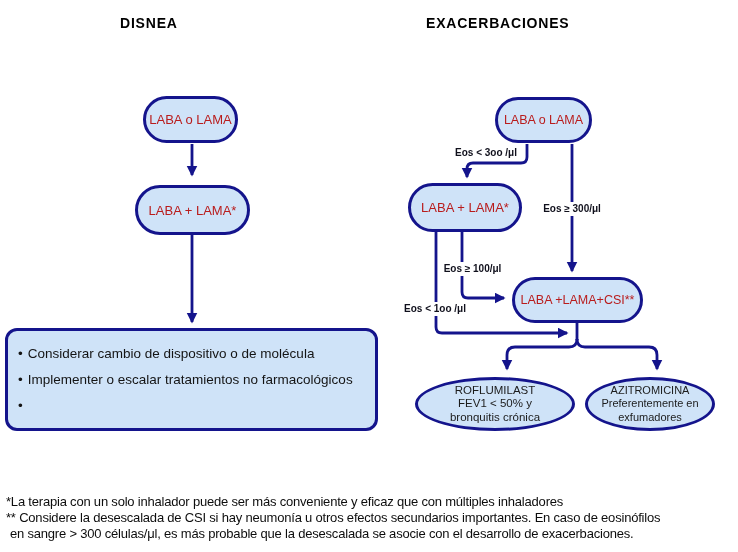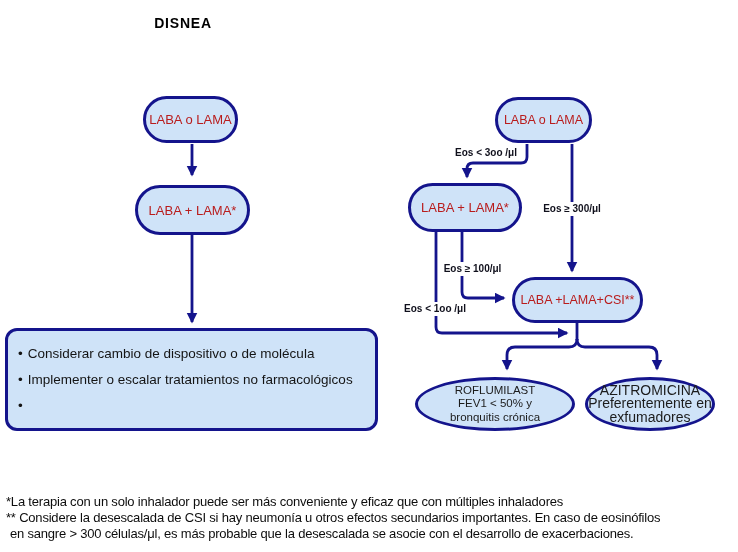--- a/index.html
+++ b/index.html
@@ -3,21 +3,21 @@
 <meta charset="utf-8">
 <style>
   html,body{margin:0;padding:0;background:#ffffff;}
   #canvas{
     position:relative;width:738px;height:552px;background:#ffffff;
     font-family:"Liberation Sans","DejaVu Sans",sans-serif;color:#1a1a1a;
     overflow:hidden;
   }
   .hdr{
     position:absolute;top:15px;font-size:14px;font-weight:bold;
-    letter-spacing:0.8px;color:#000000;text-align:center;
+    letter-spacing:0.8px;color:#000000;text-align:left;
   }
   svg.wires{position:absolute;left:0;top:0;}
   .pill{
     position:absolute;box-sizing:border-box;background:#cfe3f8;
     border:3px solid #14148c;display:flex;align-items:center;justify-content:center;
     font-size:13px;color:#b91c1c;white-space:nowrap;
   }
   .ellipse{
     position:absolute;box-sizing:border-box;background:#cfe3f8;
     border:3px solid #14148c;border-radius:50%;
@@ -67,20 +67,21 @@
       <path d="M436,231 L436,327 Q436,333 442,333 L567,333" marker-end="url(#arr)"></path>
 
       <path d="M577,322 L577,340"></path>
 
       <path d="M577,339 Q577,347 569,347 L515,347 Q507,347 507,355 L507,369" marker-end="url(#arr)"></path>
       <path d="M577,339 Q577,347 585,347 L649,347 Q657,347 657,355 L657,369" marker-end="url(#arr)"></path>
     </g>
   </svg>
 
   <div class="hdr" style="left:120px;width:126px;">DISNEA</div>
+  <div class="hdr" style="left:426px;width:160px;">EXACERBACIONES</div>
 
   <div class="pill" style="left:143px;top:96px;width:95px;height:47px;border-radius:24px;">LABA o LAMA</div>
   <div class="pill" style="left:135px;top:185px;width:115px;height:50px;border-radius:25px;">LABA + LAMA*</div>
 
   <div class="action-box">
     <div class="action-row">
       <span class="bullet">•</span>
       <span>Considerar cambio de dispositivo o de molécula</span>
     </div>
     <div class="action-row">
@@ -99,21 +100,21 @@
   <div class="edge-label" style="left:450px;top:146px;width:72px;">Eos &lt; 3oo /μl</div>
   <div class="edge-label" style="left:540px;top:202px;width:64px;">Eos ≥ 300/μl</div>
   <div class="edge-label" style="left:441px;top:262px;width:63px;">Eos ≥ 100/μl</div>
   <div class="edge-label" style="left:401px;top:302px;width:68px;">Eos &lt; 1oo /μl</div>
 
   <div class="ellipse" style="left:415px;top:377px;width:160px;height:54px;">
     <div>ROFLUMILAST</div>
     <div>FEV1 &lt; 50% y</div>
     <div>bronquitis crónica</div>
   </div>
-  <div class="ellipse" style="left:585px;top:377px;width:130px;height:54px;font-size:14px;">
+  <div class="ellipse" style="left:585px;top:377px;width:130px;height:54px;font-size:11px;">
     <div>AZITROMICINA</div>
     <div>Preferentemente en</div>
     <div>exfumadores</div>
   </div>
 
   <div class="footnotes">
     <div>*La terapia con un solo inhalador puede ser más conveniente y eficaz que con múltiples inhaladores</div>
     <div>** Considere la desescalada de CSI si hay neumonía u otros efectos secundarios importantes. En caso de eosinófilos</div>
     <div class="fn-indent">en sangre &gt; 300 células/μl, es más probable que la desescalada se asocie con el desarrollo de exacerbaciones.</div>
   </div>

